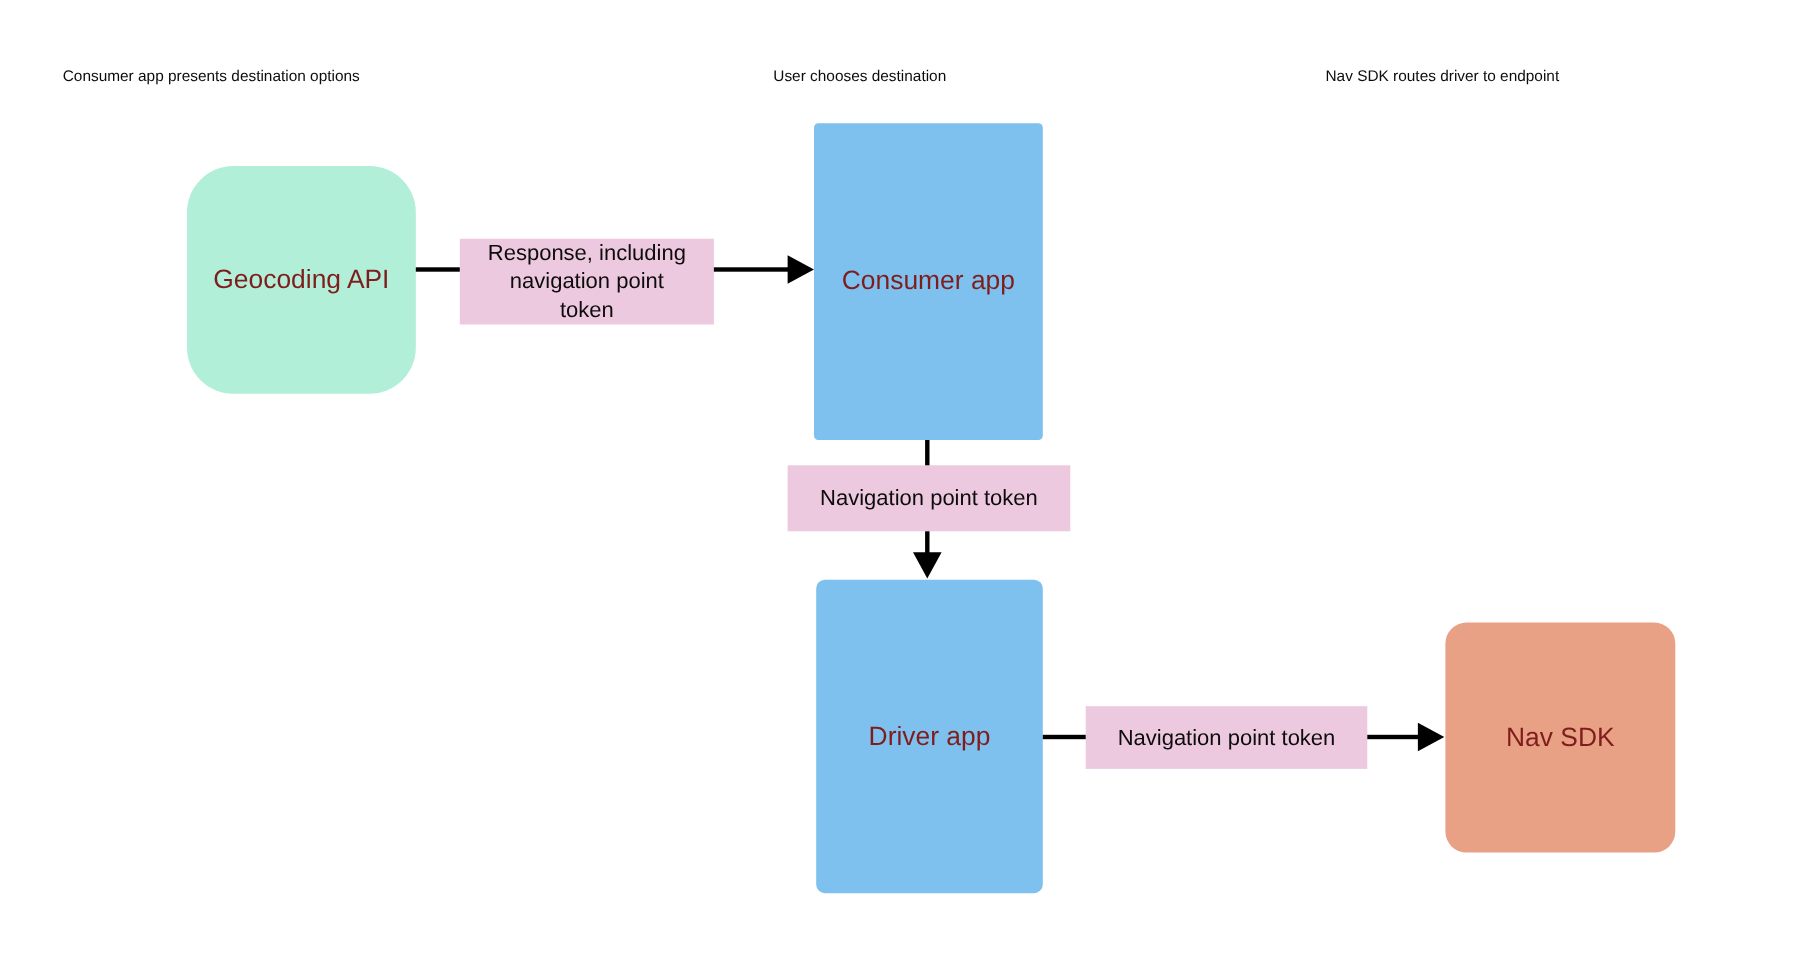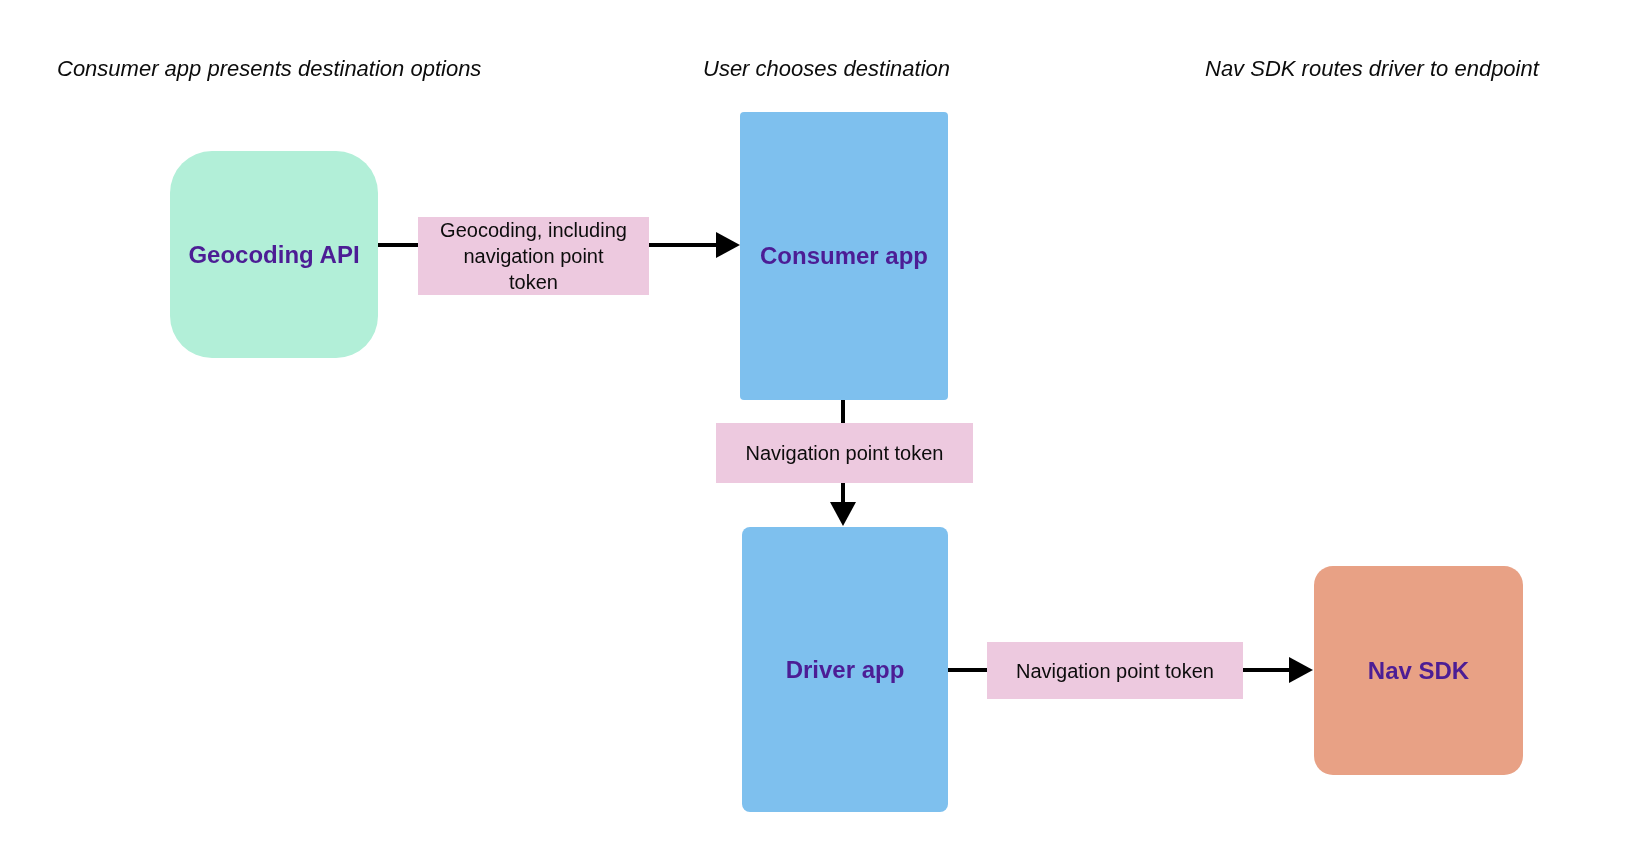--- a/index.html
+++ b/index.html
@@ -11,35 +11,34 @@
   .canvas {
     position: relative;
     width: 1646px;
     height: 868px;
     background: #ffffff;
     overflow: hidden;
   }
   .stage-header {
     position: absolute;
     top: 55px;
-    font-size: 22px;
+    font-size: 14px;
     line-height: 28px;
     color: #0c0c0c;
     white-space: nowrap;
-    font-style: italic;
   }
   .node {
     position: absolute;
     display: flex;
     align-items: center;
     justify-content: center;
     text-align: center;
-    font-weight: 700;
+    font-weight: 400;
     font-size: 24px;
-    color: #4c1d95;
+    color: #7f1d1d;
   }
   .node-geocoding { left: 170px; top: 151px; width: 208px; height: 207px; border-radius: 42px; }
   .node-consumer  { left: 740px; top: 112px; width: 208px; height: 288px; border-radius: 4px; }
   .node-driver    { left: 742px; top: 527px; width: 206px; height: 285px; border-radius: 8px; }
   .node-navsdk    { left: 1314px; top: 566px; width: 209px; height: 209px; border-radius: 19px; }
   .edge-label {
     position: absolute;
     display: flex;
     align-items: center;
     justify-content: center;
@@ -93,21 +92,21 @@
 
   <div class="stage-header" style="left:57px">Consumer app presents destination options</div>
   <div class="stage-header" style="left:703px">User chooses destination</div>
   <div class="stage-header" style="left:1205px">Nav SDK routes driver to endpoint</div>
 
   <div class="node node-geocoding" style="background-color: rgb(178, 239, 216);">Geocoding API</div>
   <div class="node node-consumer" style="background-color: rgb(126, 192, 238);">Consumer app</div>
   <div class="node node-driver" style="background-color: rgb(126, 192, 238);">Driver app</div>
   <div class="node node-navsdk" style="background-color: rgb(232, 161, 133);">Nav SDK</div>
 
-  <div class="edge-label edge-label-1" style="background-color: rgb(237, 201, 223);">Geocoding, including
+  <div class="edge-label edge-label-1" style="background-color: rgb(237, 201, 223);">Response, including
 navigation point
 token</div>
   <div class="edge-label edge-label-2" style="background-color: rgb(237, 201, 223);">Navigation point token</div>
   <div class="edge-label edge-label-3" style="background-color: rgb(237, 201, 223);">Navigation point token</div>
 
   <div class="hline line-1a"></div>
   <div class="hline line-1b"></div>
   <div class="arrow-right head-1"></div>
 
   <div class="vline line-2a"></div>

